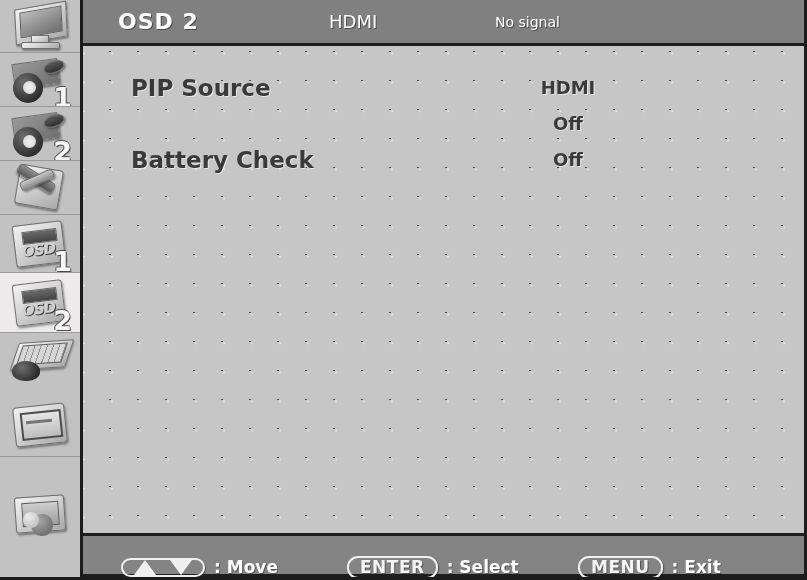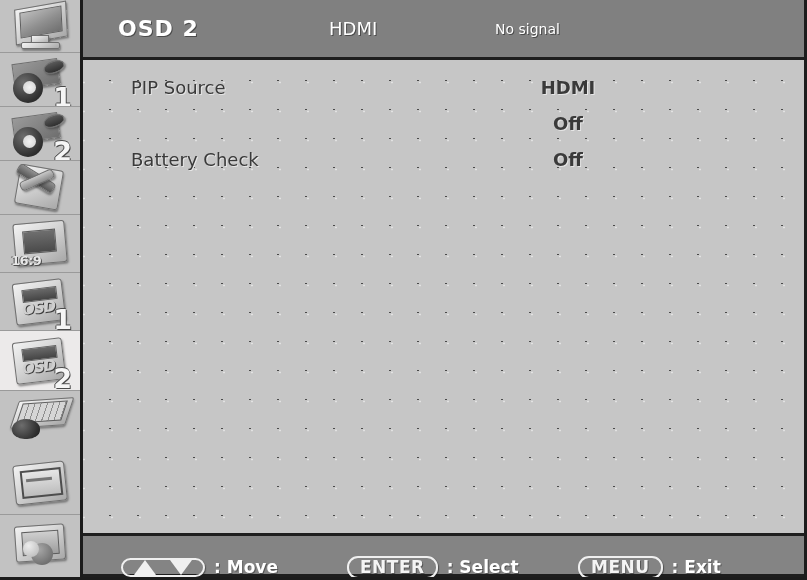--- a/index.html
+++ b/index.html
@@ -107,21 +107,21 @@
     background-image:
       radial-gradient(circle, #4a4a4a 0.8px, transparent 1px),
       radial-gradient(circle, #e2e2e2 0.8px, transparent 1.2px);
     background-size: 28px 29px, 28px 29px;
     background-position: 13px 8px, 15px 10px;
   }
 
   #titlebar {
     position: absolute;
     left: 0; top: 0; right: 0;
-    height: 60px;
+    height: 46px;
     background: #808080;
     border-bottom: 3px solid #1e1e1e;
     box-sizing: border-box;
     color: #ffffff;
     display: flex;
     align-items: center;
   }
   #titlebar .t-title {
     position: absolute;
     left: 35px;
@@ -148,22 +148,22 @@
     left: 0; top: 45px; right: 0;
   }
   .menu-row {
     position: relative;
     height: 36px;
     line-height: 36px;
   }
   .menu-label {
     position: absolute;
     left: 48px;
-    font-size: 18px;
-    font-weight: normal;
+    font-size: 23px;
+    font-weight: bold;
     color: #3a3a3a;
     text-shadow: 1px 1px 0 #e6e6e6;
     white-space: nowrap;
   }
   .menu-value {
     position: absolute;
     left: 390px;
     width: 190px;
     text-align: center;
     font-size: 18px;
@@ -259,27 +259,20 @@
     </div>
 
     <div class="side-item sep-top" style="height:54px">
       <div class="sideicon">
         <div class="plate" style="left:8px;top:4px;width:42px;height:38px;transform:rotate(10deg);border-radius:3px;"></div>
         <div class="plate" style="left:6px;top:10px;width:40px;height:9px;transform:rotate(32deg);border-radius:4px;background:linear-gradient(#8f8f8f,#545454);"></div>
         <div class="plate" style="left:10px;top:12px;width:34px;height:8px;transform:rotate(-24deg);border-radius:4px;background:linear-gradient(#c9c9c9,#8a8a8a);"></div>
       </div>
     </div>
 
-    <div class="side-item sep-top" style="height:58px">
-      <div class="sideicon">
-        <div class="plate" style="left:5px;top:3px;width:50px;height:40px;transform:rotate(-5deg);border-radius:3px;"></div>
-        <div class="screen-glass" style="left:14px;top:11px;width:31px;height:21px;transform:rotate(-5deg);background:linear-gradient(#6f6f6f,#4a4a4a);"></div>
-        <div class="mini-label">16:9</div>
-      </div>
-    </div>
 
     <div class="side-item sep-top" style="height:58px">
       <div class="sideicon">
         <div class="plate" style="left:5px;top:4px;width:48px;height:40px;transform:rotate(-7deg);border-radius:3px;"></div>
         <div class="screen-glass" style="left:13px;top:11px;width:33px;height:11px;transform:rotate(-7deg);background:linear-gradient(#6a6a6a,#444);"></div>
         <div class="osd-word" style="left:13px;top:22px;transform:rotate(-7deg);">OSD</div>
         <div class="badge-num">1</div>
       </div>
     </div>
 

